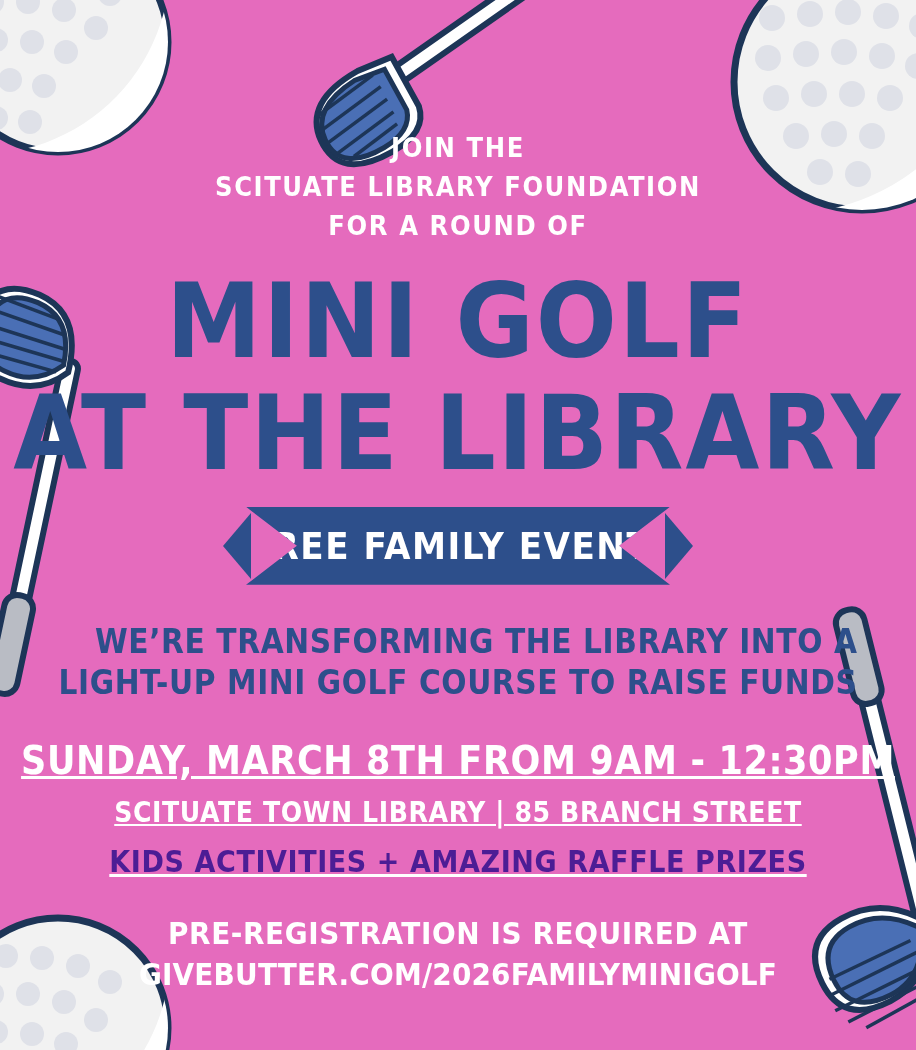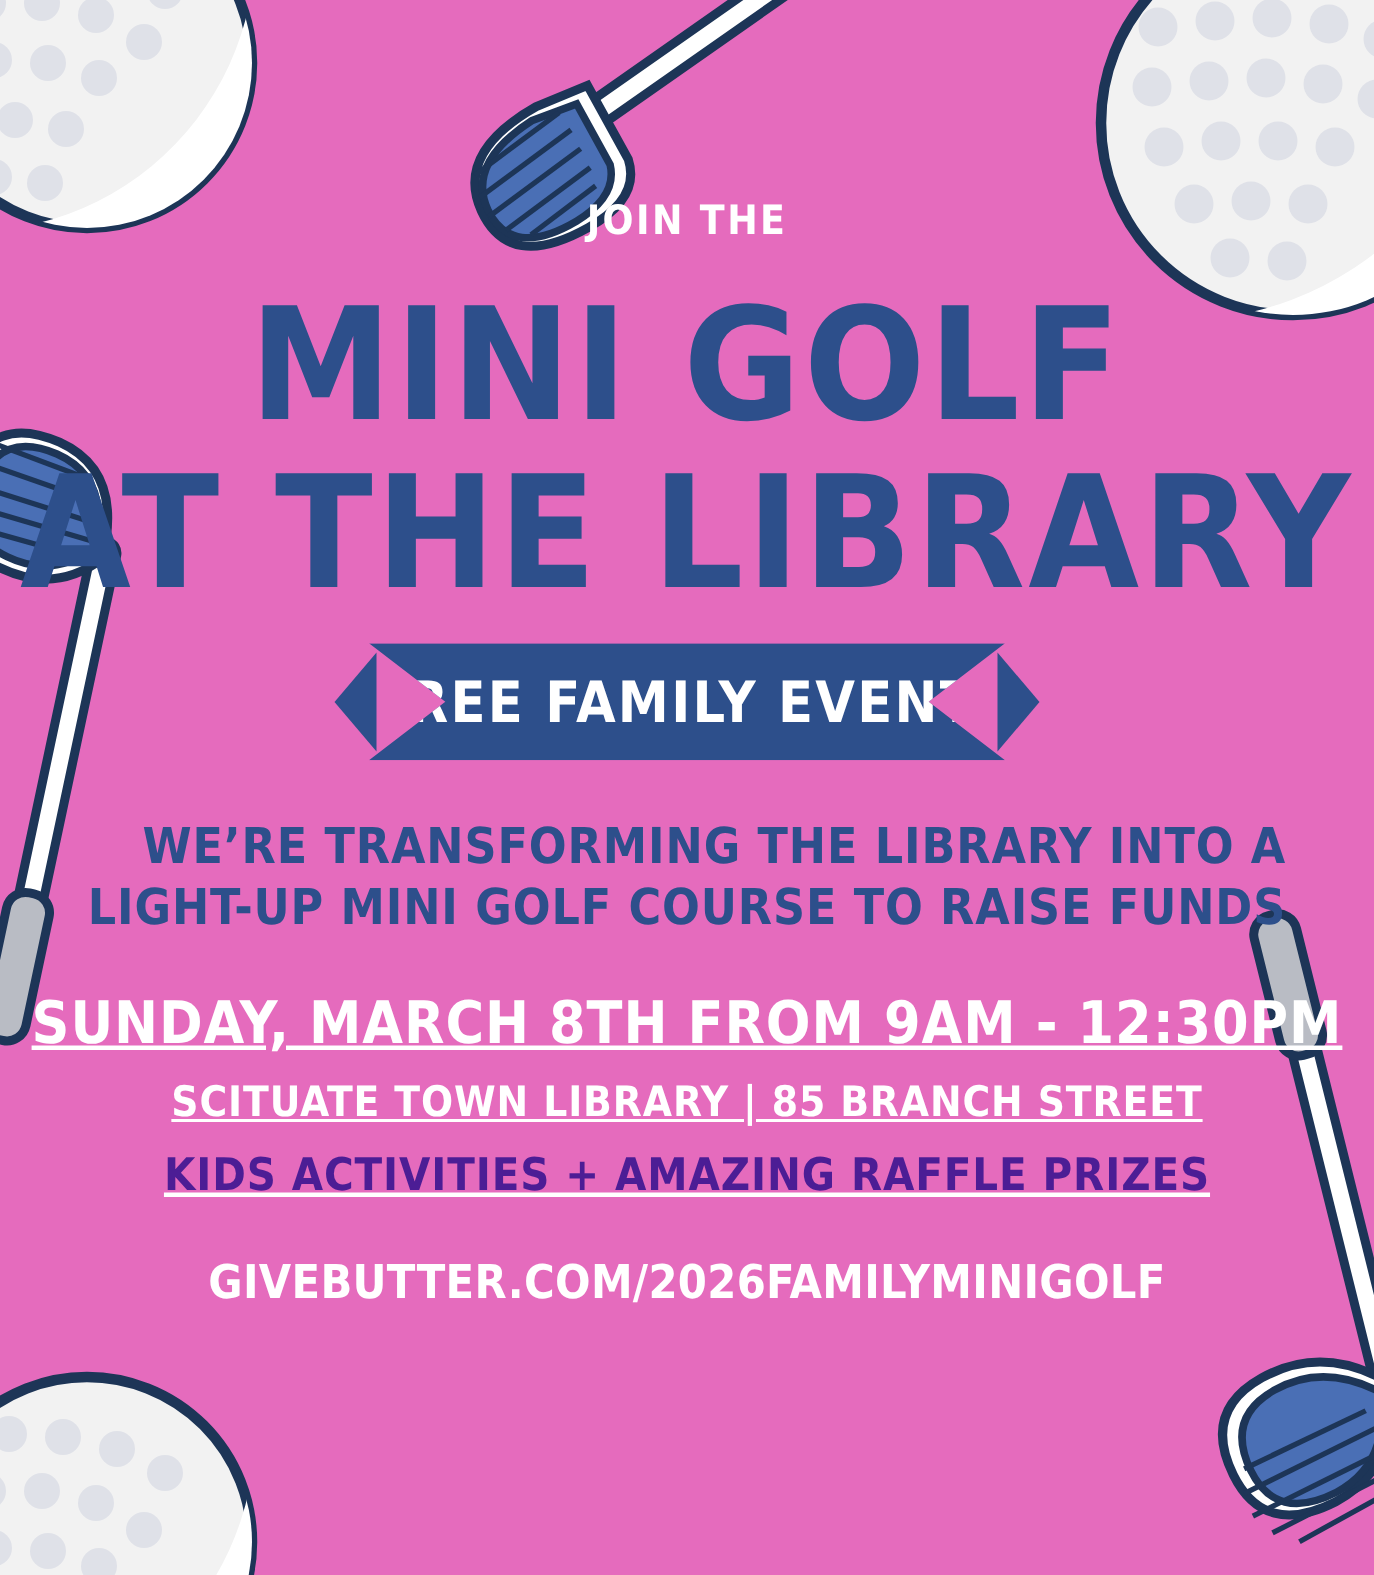--- a/index.html
+++ b/index.html
@@ -316,20 +316,22 @@
           <line x1="814" y1="1018" x2="874" y2="1002"></line>
         </g>
       </g>
     </g>
   </svg>
 
   <div class="content">
 
     <div class="intro">
       <div>JOIN THE</div>
+      <div>SCITUATE LIBRARY FOUNDATION</div>
+      <div>FOR A ROUND OF</div>
     </div>
 
     <div class="title title-1">MINI GOLF</div>
     <div class="title title-2">AT THE LIBRARY</div>
 
     <div class="ribbon-wrap">
       <span class="ribbon-tail-left"></span>
       <span class="ribbon-tail-right"></span>
       <div class="ribbon-body shaped">
         <span class="ribbon-text">FREE FAMILY EVENT!</span>
@@ -341,17 +343,18 @@
       <div>LIGHT-UP MINI GOLF COURSE TO RAISE FUNDS</div>
     </div>
 
     <div class="details">
       <div class="detail-1">SUNDAY, MARCH 8TH FROM 9AM - 12:30PM</div>
       <div class="detail-2">SCITUATE TOWN LIBRARY | 85 BRANCH STREET</div>
       <div class="detail-3">KIDS ACTIVITIES + AMAZING RAFFLE PRIZES</div>
     </div>
 
     <div class="register">
+      <div>PRE-REGISTRATION IS REQUIRED AT</div>
       <div class="url">GIVEBUTTER.COM/2026FAMILYMINIGOLF</div>
     </div>
 
   </div>
 </div>
 
 </body></html>

